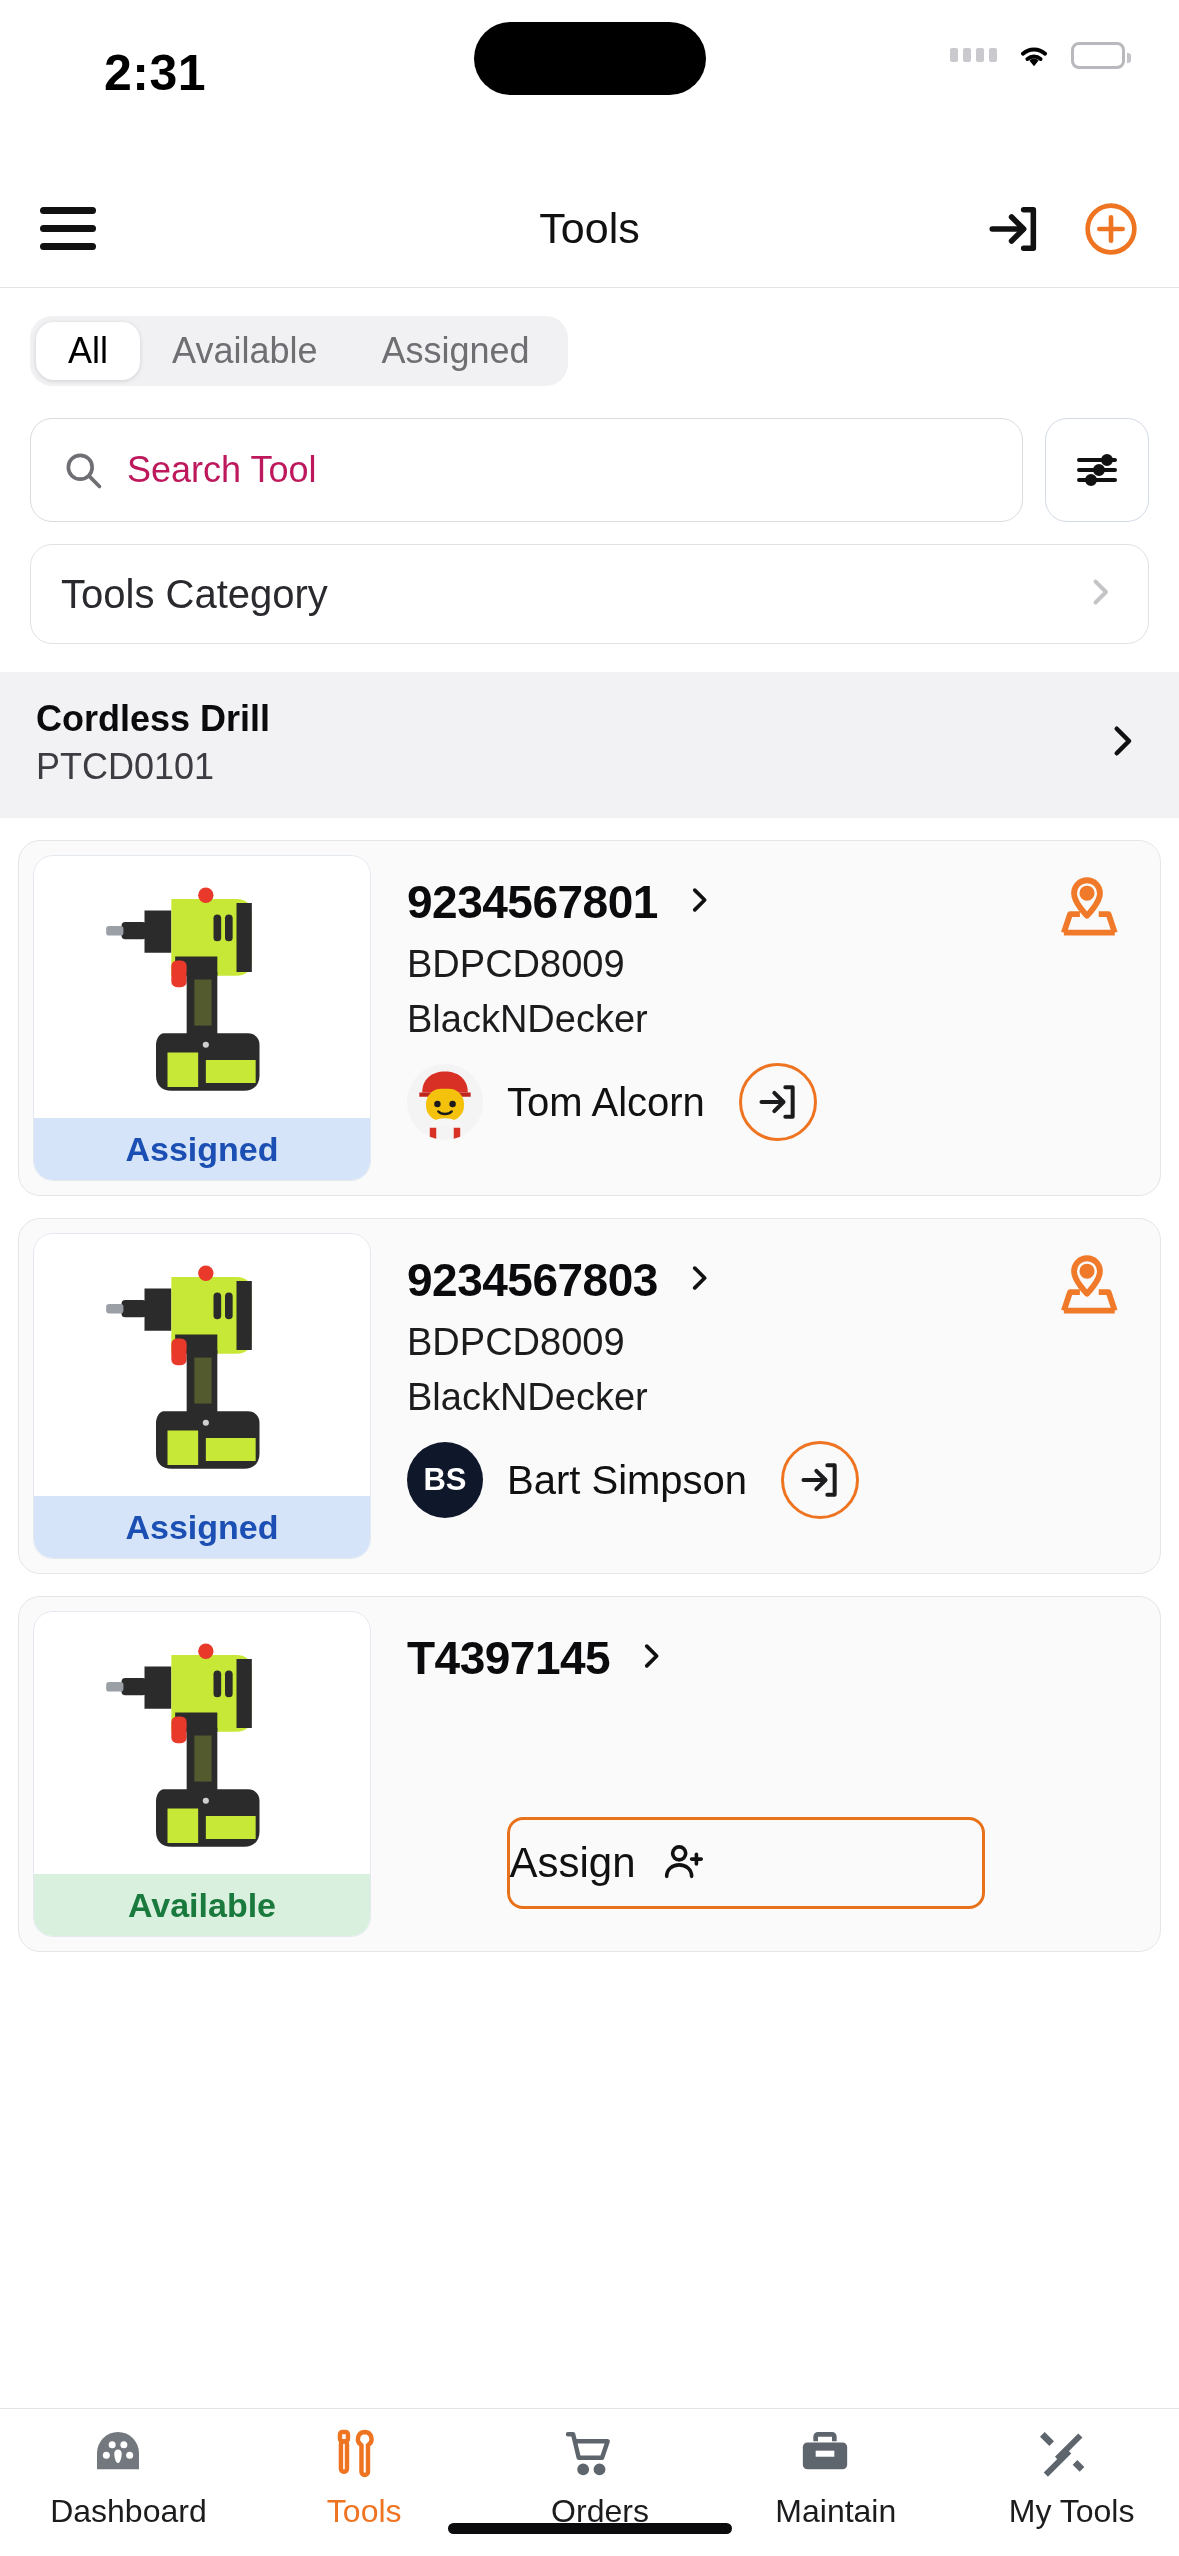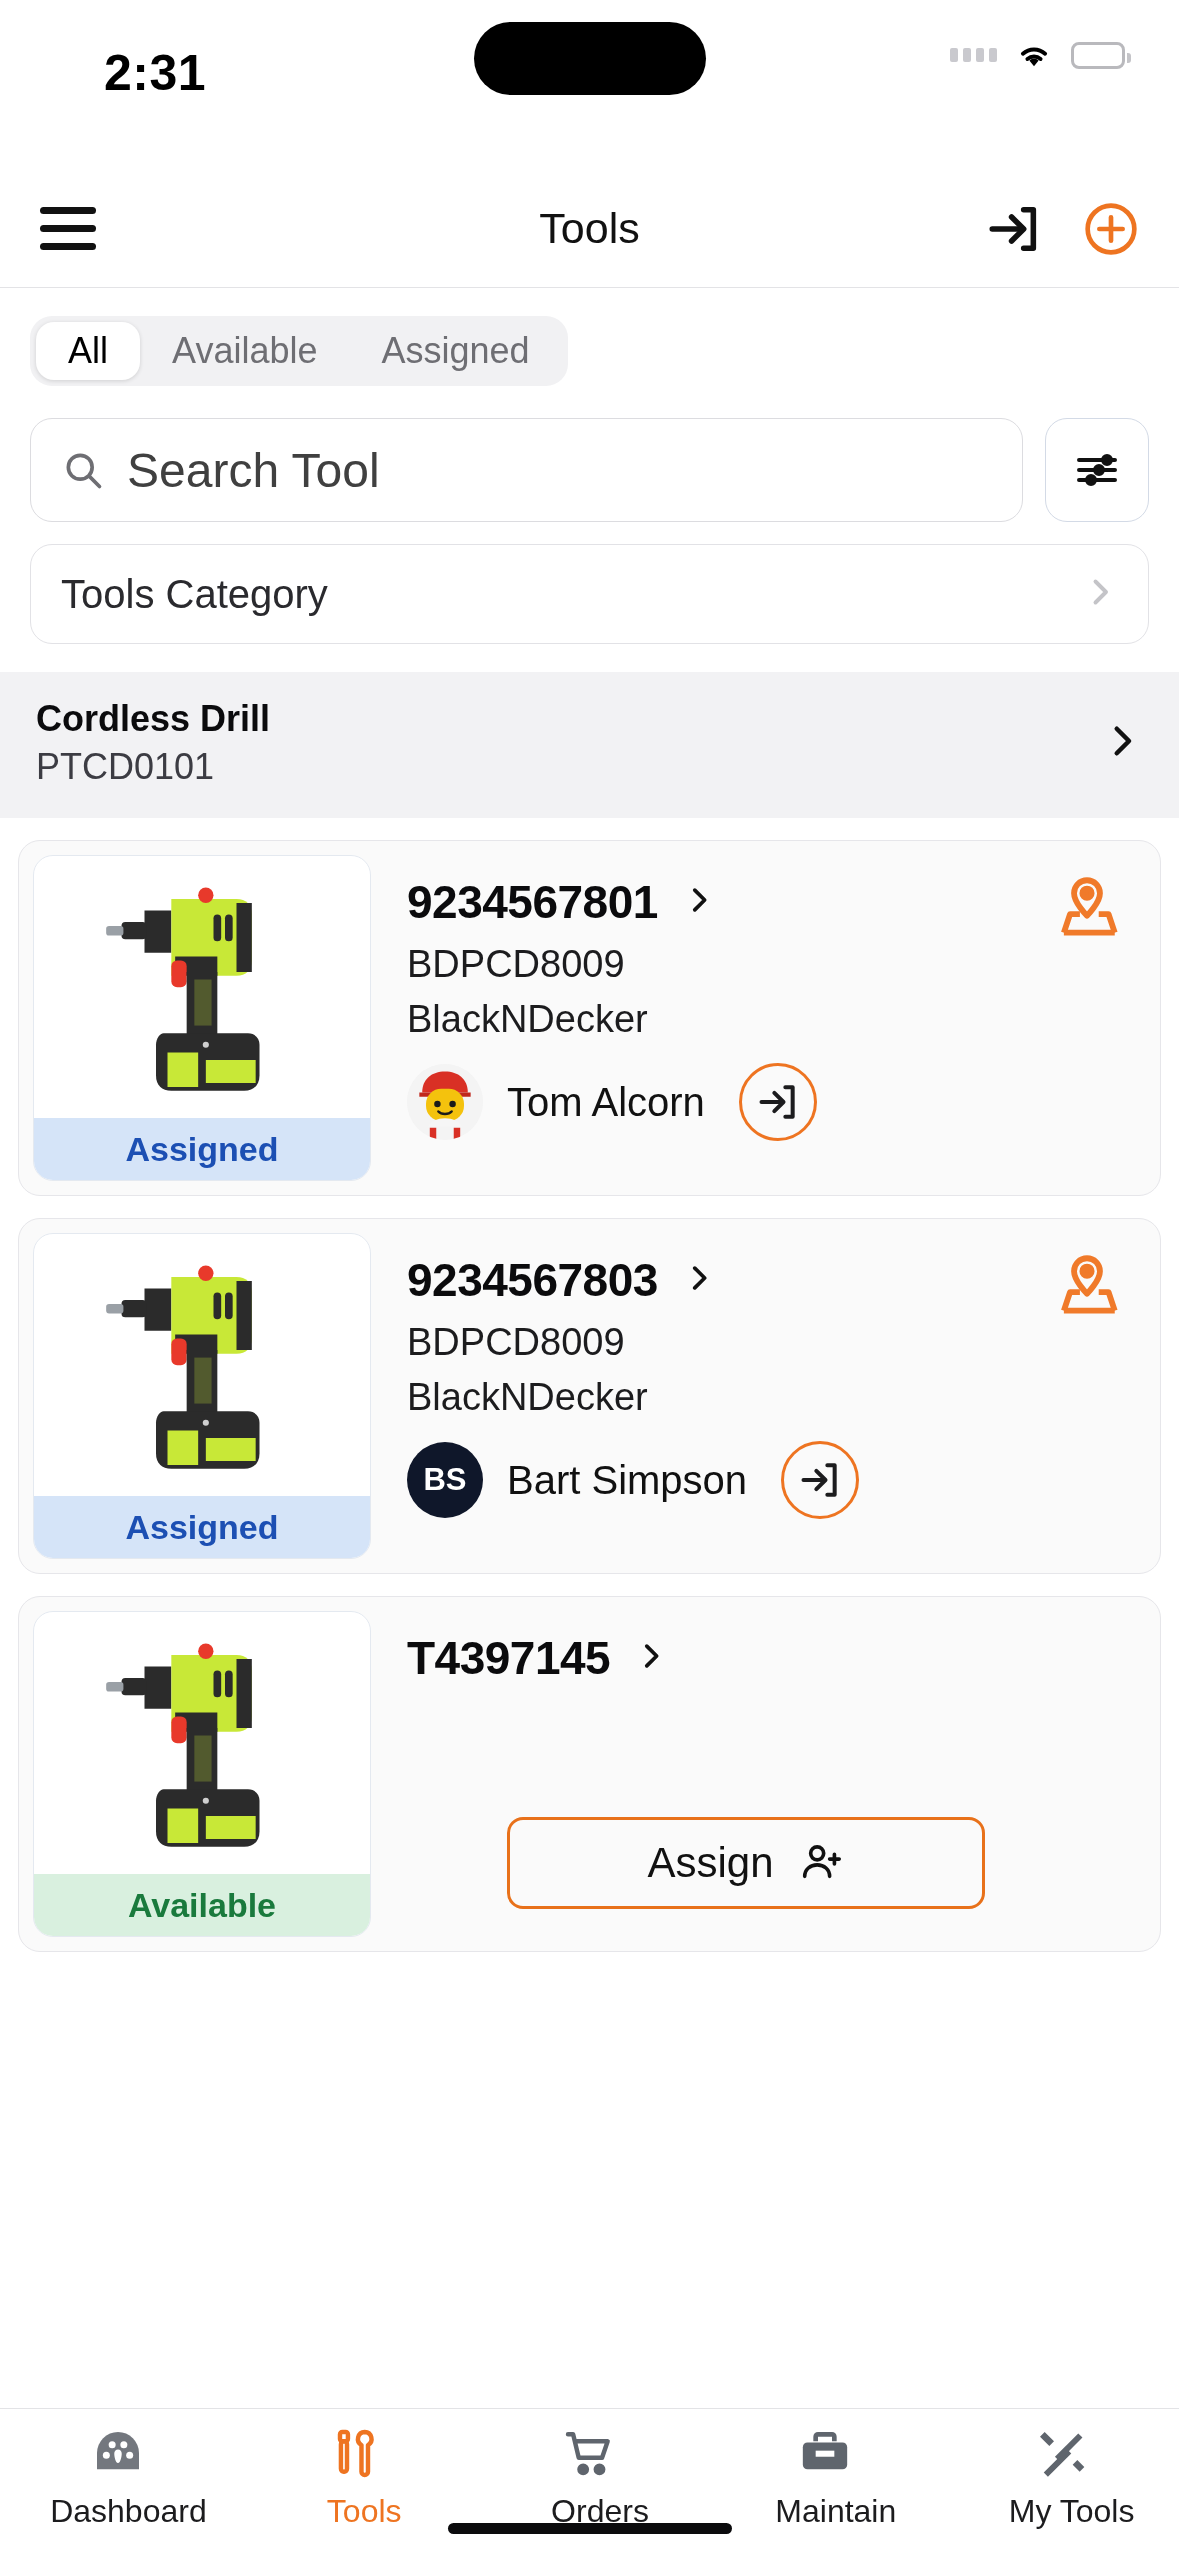--- a/index.html
+++ b/index.html
@@ -56,21 +56,21 @@
     font-size:36px; color:#6e6e73; border-radius:18px; cursor:pointer; white-space:nowrap;
   }
   .seg.active { background:#fff; color:#000; box-shadow:0 1px 4px rgba(0,0,0,.14); }
 
   
   .search-row { display:flex; gap:22px; padding:32px 30px 0 30px; align-items:stretch; }
   .search-box {
     flex:1; height:104px; border:1px solid #dcdce0; border-radius:22px; background:#fff;
     display:flex; align-items:center; gap:22px; padding:0 30px;
   }
-  .search-box .ph { font-size:48px; color:#404040; }
+  .search-box .ph { font-size:36px; color:#be185d; }
   .filter-btn {
     width:104px; height:104px; border:1px solid #d3dae6; border-radius:22px; background:#fff;
     display:flex; align-items:center; justify-content:center; cursor:pointer;
   }
 
   
   .select-row {
     margin:22px 30px 0 30px; height:100px; border:1px solid #e2e2e6; border-radius:22px;
     background:#fff; display:flex; align-items:center; padding:0 30px; cursor:pointer;
   }
@@ -128,21 +128,21 @@
   .assignee-name { font-size:40px; color:#111;text-align:center; }
   .checkin-btn {
     width:78px; height:78px; border-radius:50%; border:3px solid #ee7421;
     display:flex; align-items:center; justify-content:center; cursor:pointer; flex:0 0 78px;
     margin-left:10px; background:transparent;
   }
   .map-pin-btn { position:absolute; right:36px; top:30px; cursor:pointer; }
   .assign-btn {
     position:absolute; left:0; right:40px; bottom:42px; margin:0 auto;
     width:478px; height:92px; border:3px solid #e8711a; border-radius:16px; background:#fafafa;
-    display:flex; align-items:center; justify-content:center; gap:24px; cursor:pointer;
+    display:flex; align-items:center; gap:24px; cursor:pointer;
   }
   .assign-btn .t { font-size:42px; color:#111; }
 
   
   .tabbar {
     flex:0 0 148px; height:148px; border-top:1px solid #e3e3e6; background:#fff;
     display:flex; align-items:flex-start; padding-top:16px;
   }
   .tab { flex:1; display:flex; flex-direction:column; align-items:center; gap:8px; cursor:pointer; }
   .tab .t-label { font-size:32px; color:#1c1c1e;margin-left:21px; }

